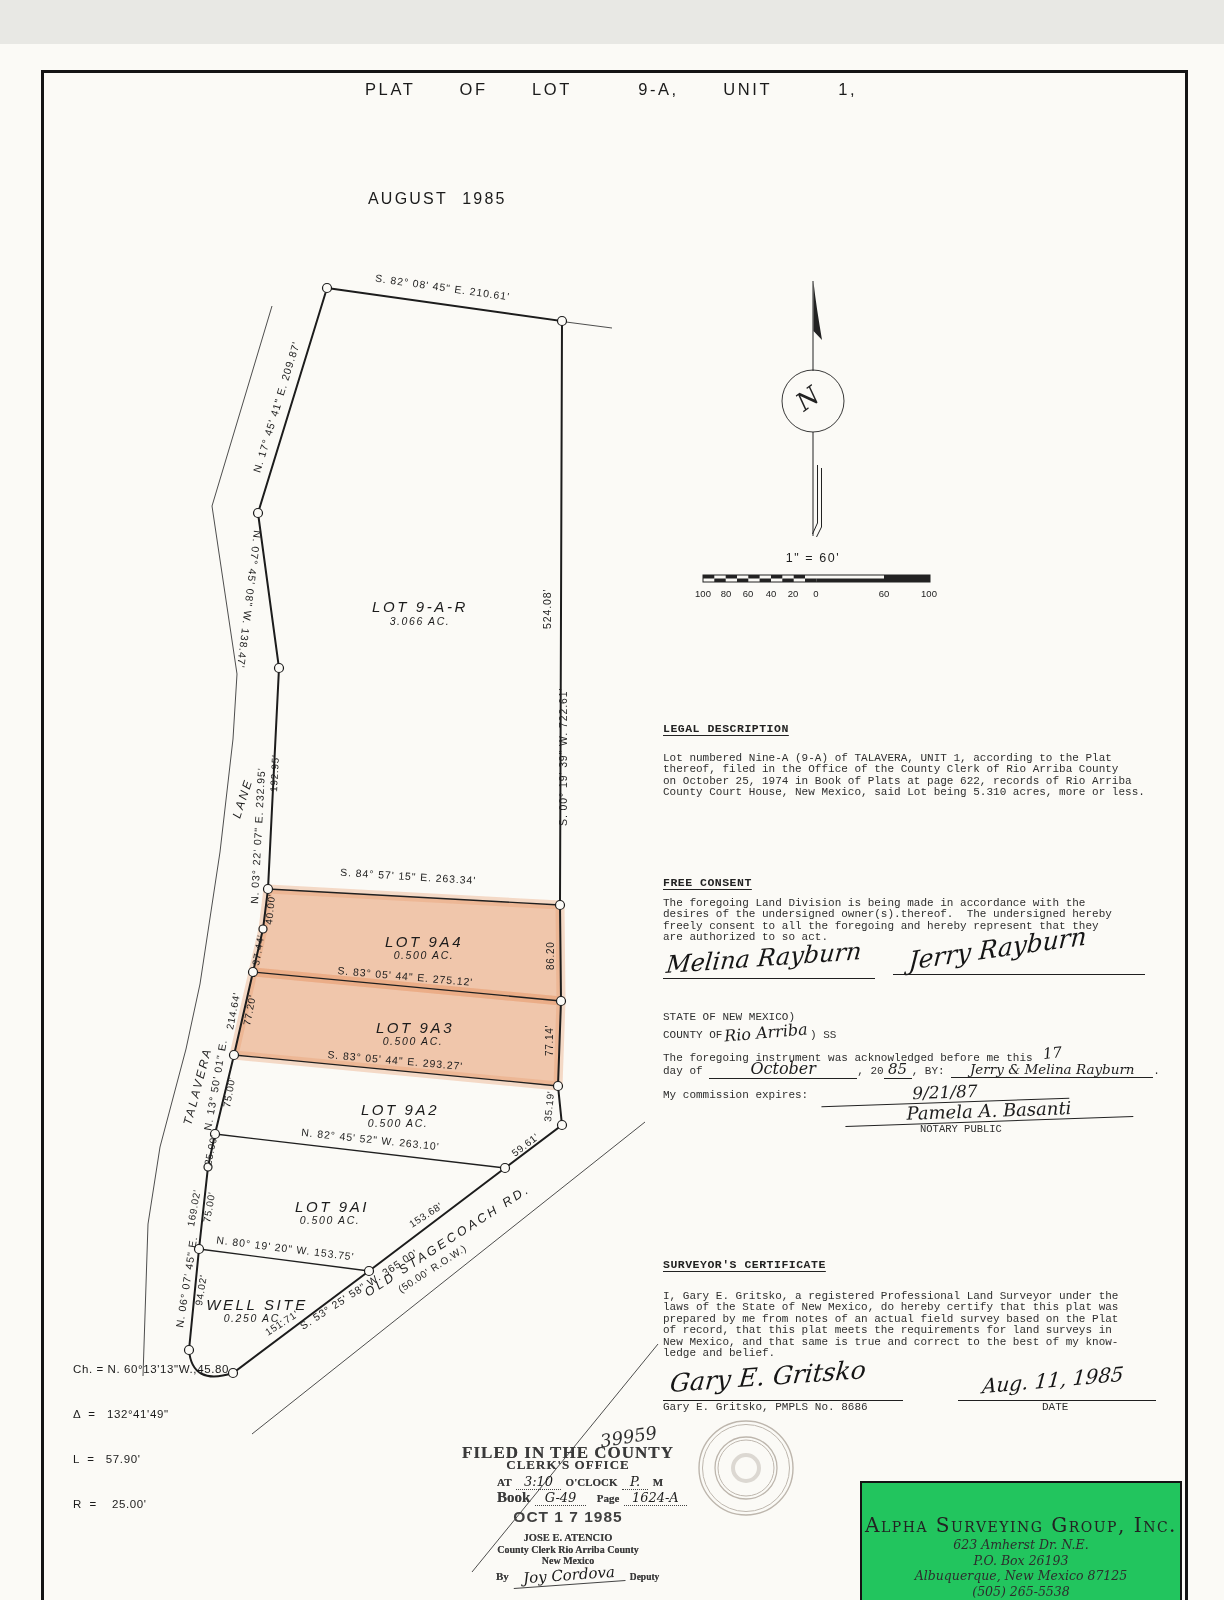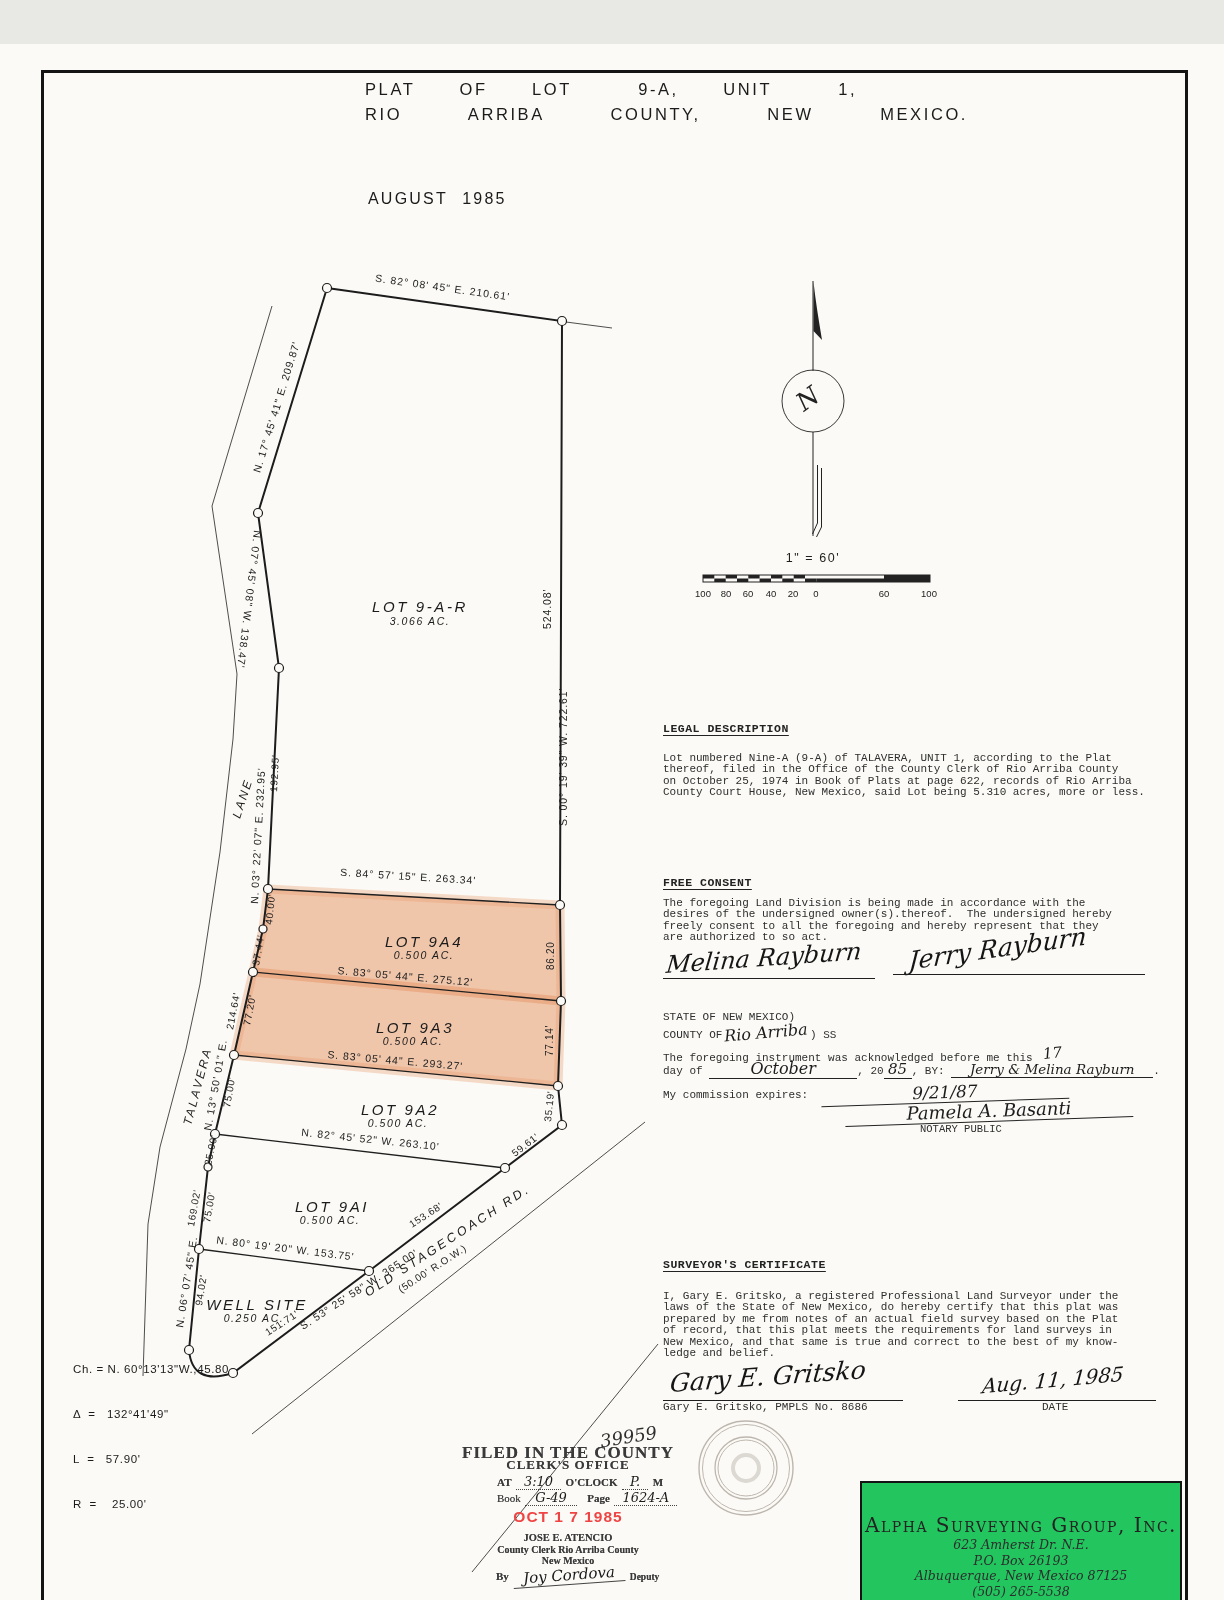--- a/index.html
+++ b/index.html
@@ -42,21 +42,20 @@
 </style>
 </head>
 <body>
 
 <div class="page">
 
   <div class="frame"></div>
 
   <div class="abs draft" style="left:365px;top:36px;">
     <div class="title-line">PLAT  OF  LOT   9-A,  UNIT   1,</div>
-    <div class="title-line" style="margin-top:6px;">RIO   ARRIBA   COUNTY,   NEW   MEXICO.</div>
   </div>
   <div class="abs draft title-date" style="left:368px;top:146px;">AUGUST  1985</div>
 
   <svg class="abs" style="left:0;top:0;z-index:1;" width="1224" height="1600" viewBox="0 0 1224 1600">
 
     <g>
       <polygon points="268,845 560,861 561,957 253,928 263,885" fill="#e79a6e" fill-opacity="0.55" stroke="#e79a6e" stroke-opacity="0.35" stroke-width="9" stroke-linejoin="round"></polygon>
     </g>
     <g>
       <polygon points="253,928 561,957 558,1042 234,1011" fill="#e79a6e" fill-opacity="0.55" stroke="#e79a6e" stroke-opacity="0.35" stroke-width="9" stroke-linejoin="round"></polygon>
@@ -273,26 +272,26 @@
   <div class="abs stamp ctr" style="left:568px;top:1399px;font-size:17px;font-weight:bold;letter-spacing:1px;z-index:3;">FILED IN THE COUNTY</div>
   <div class="abs stamp ctr" style="left:568px;top:1413px;font-size:13px;font-weight:bold;letter-spacing:1px;z-index:3;">CLERK'S OFFICE</div>
   <div class="abs" style="left:497px;top:1428px;z-index:3;white-space:nowrap;">
     <span class="stamp" style="font-size:11px;font-weight:bold;">AT</span>
     <span class="hand" style="font-size:13px;border-bottom:1px dotted #444;padding:0 8px;">3:10</span>
     <span class="stamp" style="font-size:11px;font-weight:bold;">O'CLOCK</span>
     <span class="hand" style="font-size:13px;border-bottom:1px dotted #444;padding:0 8px;">P.</span>
     <span class="stamp" style="font-size:11px;font-weight:bold;">M</span>
   </div>
   <div class="abs" style="left:497px;top:1444px;z-index:3;white-space:nowrap;">
-    <span class="stamp" style="font-size:11px;font-weight:normal;text-align:right;">Book</span>
+    <span class="stamp" style="font-size:15px;font-weight:bold;text-align:right;">Book</span>
     <span class="hand" style="font-size:13px;border-bottom:1px dotted #444;padding:0 10px;">G-49</span>
     <span class="stamp" style="font-size:11px;font-weight:bold;margin-left:6px;text-align:center;">Page</span>
     <span class="hand" style="font-size:13px;border-bottom:1px dotted #444;padding:0 8px;">1624-A</span>
   </div>
-  <div class="abs ctr" style="left:568px;top:1464px;font-family:'Liberation Sans',sans-serif;font-weight:bold;font-size:15.5px;letter-spacing:1px;color:#ef4444;z-index:3;">OCT 1 7 1985</div>
+  <div class="abs ctr" style="left:568px;top:1464px;font-family:'Liberation Sans',sans-serif;font-weight:bold;font-size:15.5px;letter-spacing:1px;color:#404040;z-index:3;">OCT 1 7 1985</div>
   <div class="abs stamp ctr" style="left:568px;top:1488px;font-size:10.5px;font-weight:bold;z-index:3;">JOSE E. ATENCIO</div>
   <div class="abs stamp ctr" style="left:568px;top:1500px;font-size:10px;font-weight:bold;z-index:3;">County Clerk Rio Arriba County</div>
   <div class="abs stamp ctr" style="left:568px;top:1511px;font-size:10px;font-weight:bold;z-index:3;">New Mexico</div>
   <div class="abs" style="left:496px;top:1522px;z-index:3;white-space:nowrap;">
     <span class="stamp" style="font-size:11px;font-weight:bold;">By</span>
     <span class="hand" style="font-size:15px;border-bottom:1px solid #444;padding:0 10px;display:inline-block;transform:rotate(-4deg);">Joy Cordova</span>
     <span class="stamp" style="font-size:9.5px;font-weight:bold;">Deputy</span>
   </div>
 
   <div class="abs firmbox" style="left:860px;top:1437px;width:318px;height:127px;z-index:2;background:#22c55e;">

